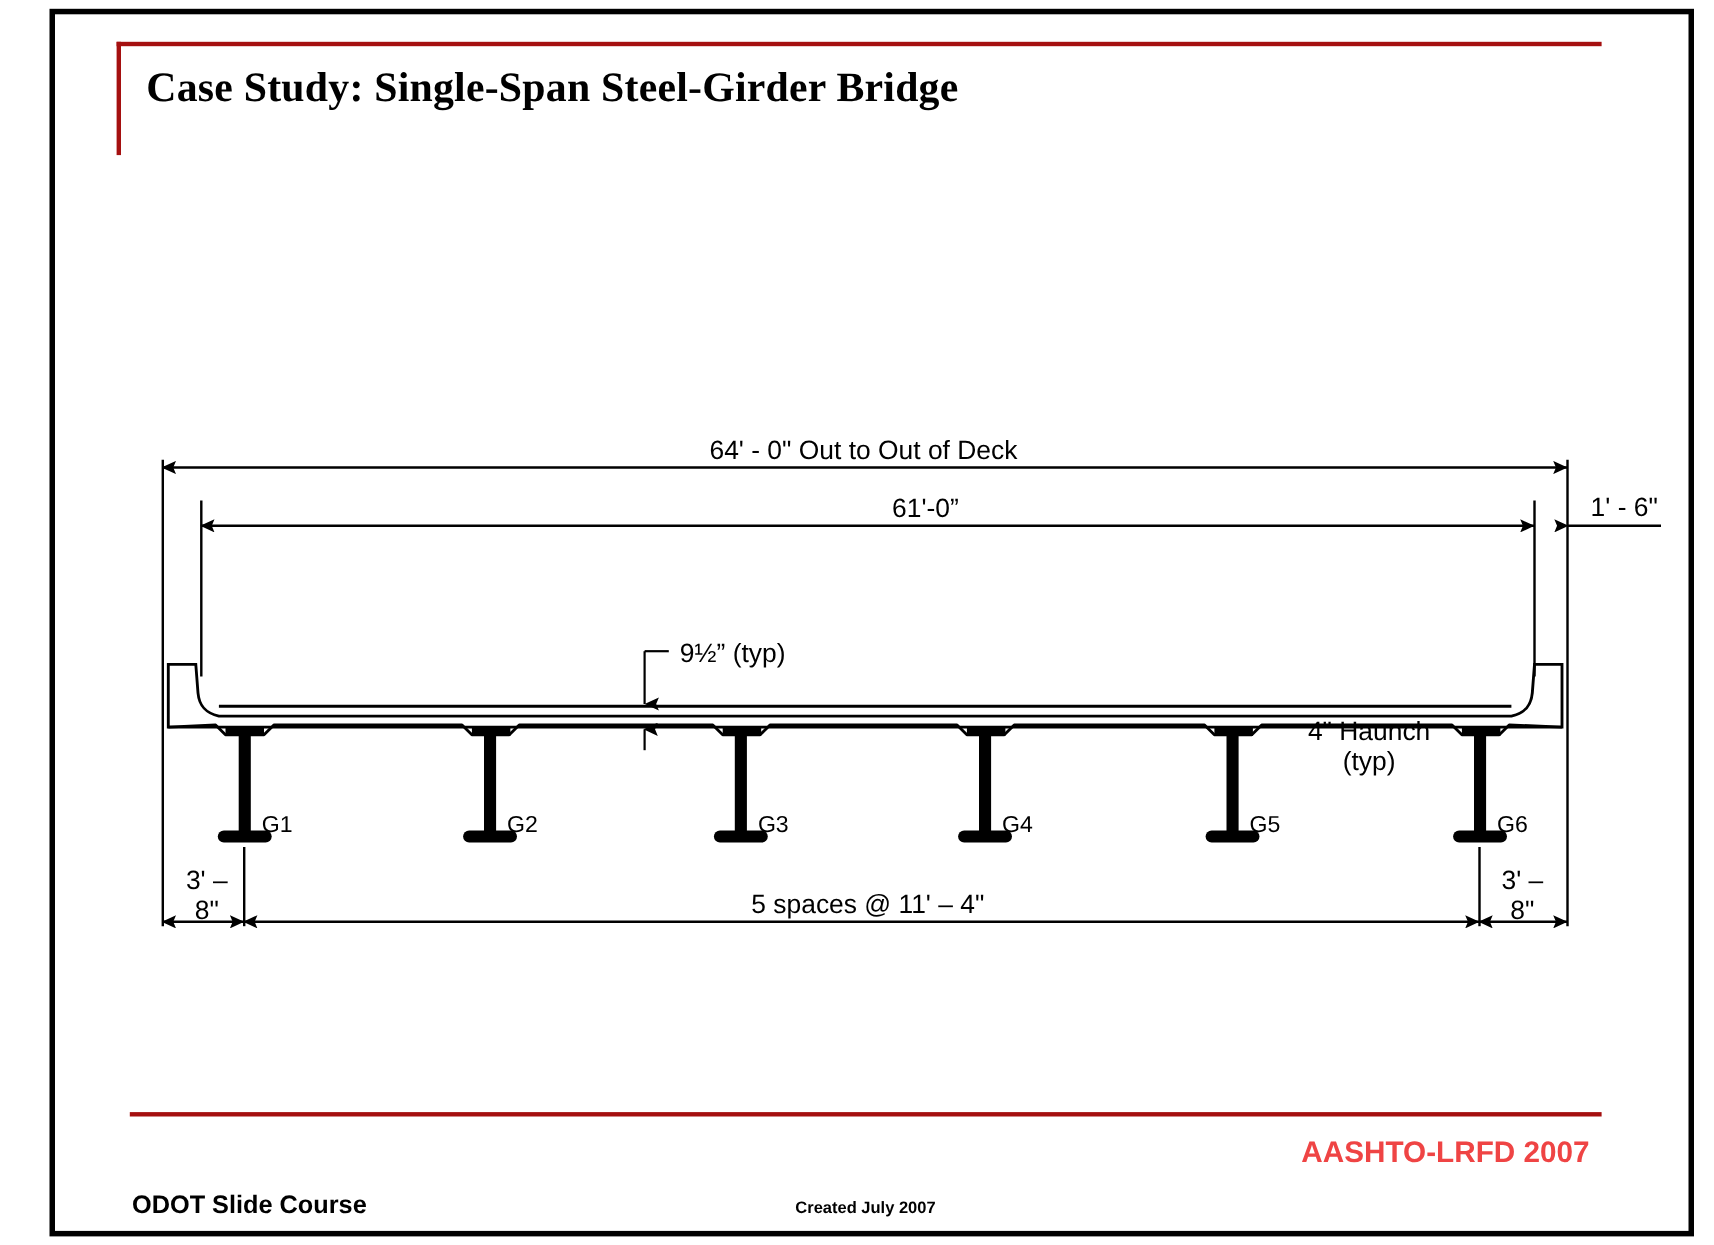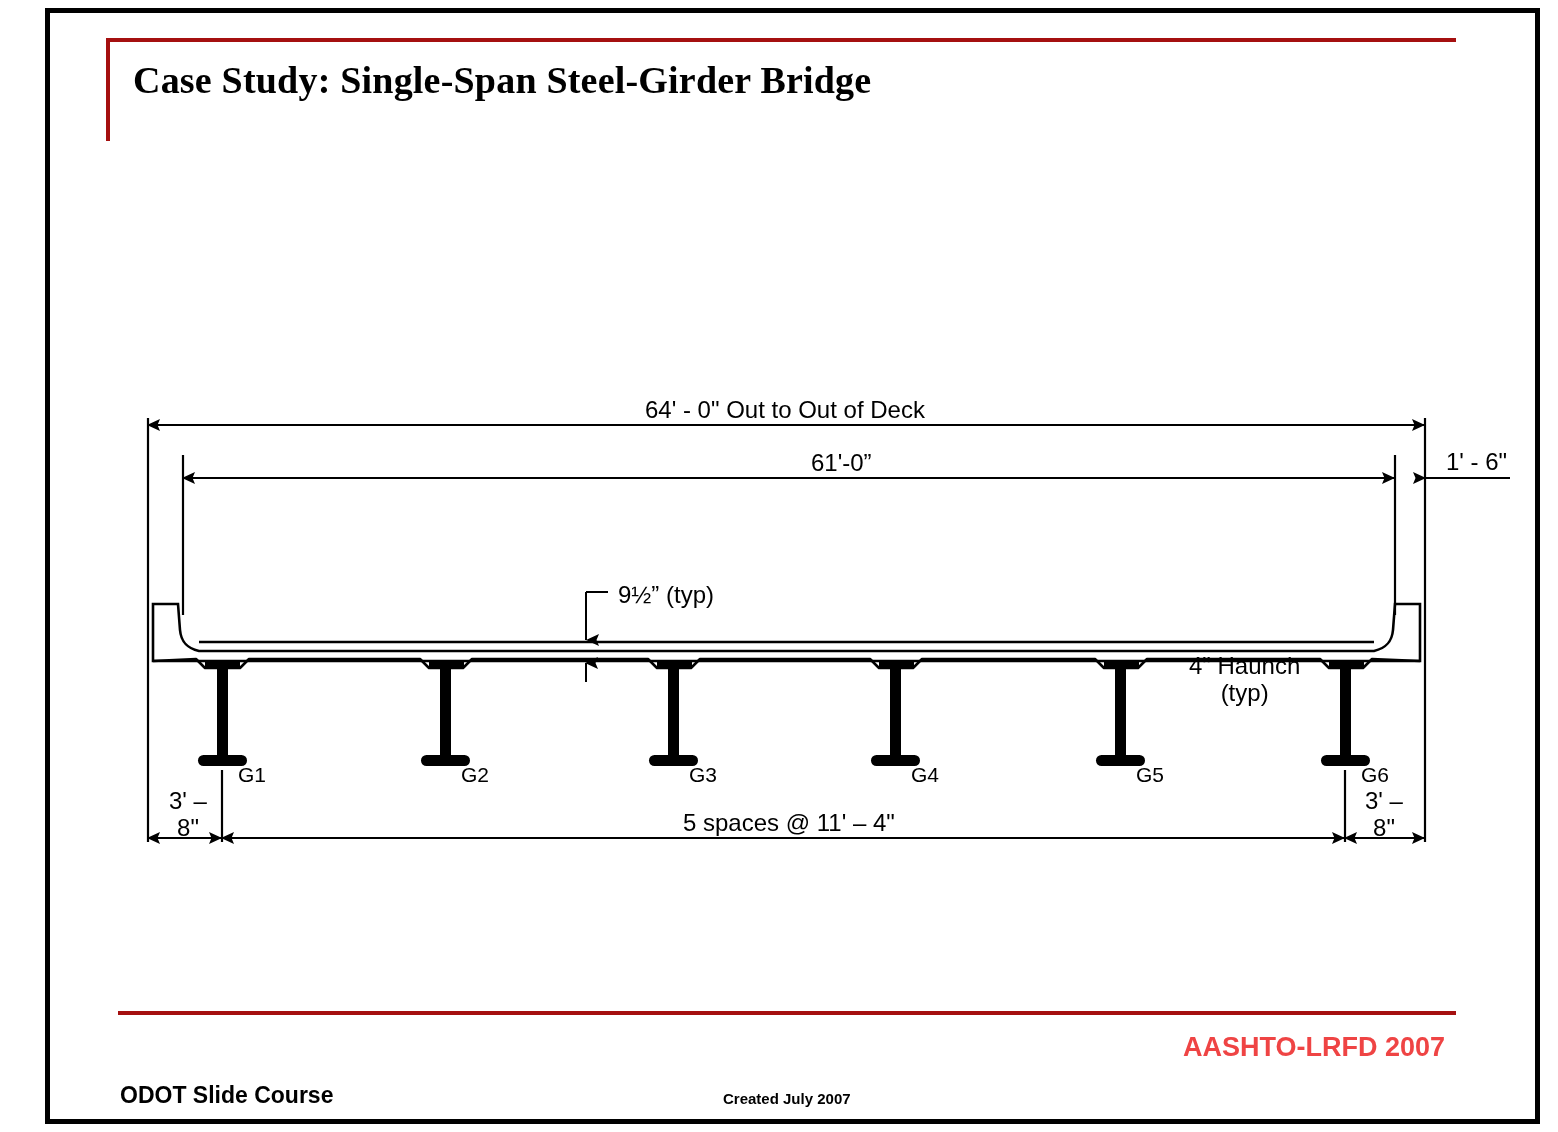--- a/index.html
+++ b/index.html
@@ -11,21 +11,21 @@
   #accent-horz{position:absolute;left:106px;top:38px;width:1350px;height:4px;background:#a51010;}
   #title{position:absolute;left:133px;top:58px;width:1200px;font-family:"Liberation Serif",serif;font-weight:bold;font-size:38px;color:#000000;letter-spacing:0.2px;white-space:nowrap;}
   #diagram{position:absolute;left:0;top:0;width:1558px;height:1132px;}
   #footer-rule{position:absolute;left:118px;top:1011px;width:1338px;height:4px;background:#a51010;}
   .ftxt{position:absolute;font-family:"Liberation Sans",sans-serif;font-weight:bold;color:#000000;white-space:nowrap;}
   #f-aashto{left:1183px;top:1032px;font-size:27px;color:#ef4444;}
   #f-odot{left:120px;top:1082px;font-size:23px;}
   #f-created{left:723px;top:1090px;font-size:15px;text-align:center;}
   #f-review{left:1148px;top:1082px;font-size:23px;}
   .dimlbl{position:absolute;font-family:"Liberation Sans",sans-serif;font-size:24px;color:#000000;white-space:nowrap;}
-  .gl{position:absolute;font-family:"Liberation Sans",sans-serif;font-size:21px;color:#000000;white-space:nowrap;margin-top:25px;}
+  .gl{position:absolute;font-family:"Liberation Sans",sans-serif;font-size:21px;color:#000000;white-space:nowrap;}
   .two{line-height:1.12;text-align:center;}
 </style>
 </head>
 <body>
 
 <div id="slide">
 
   <div id="frame"></div>
   <div id="accent-vert"></div>
   <div id="accent-horz"></div>

